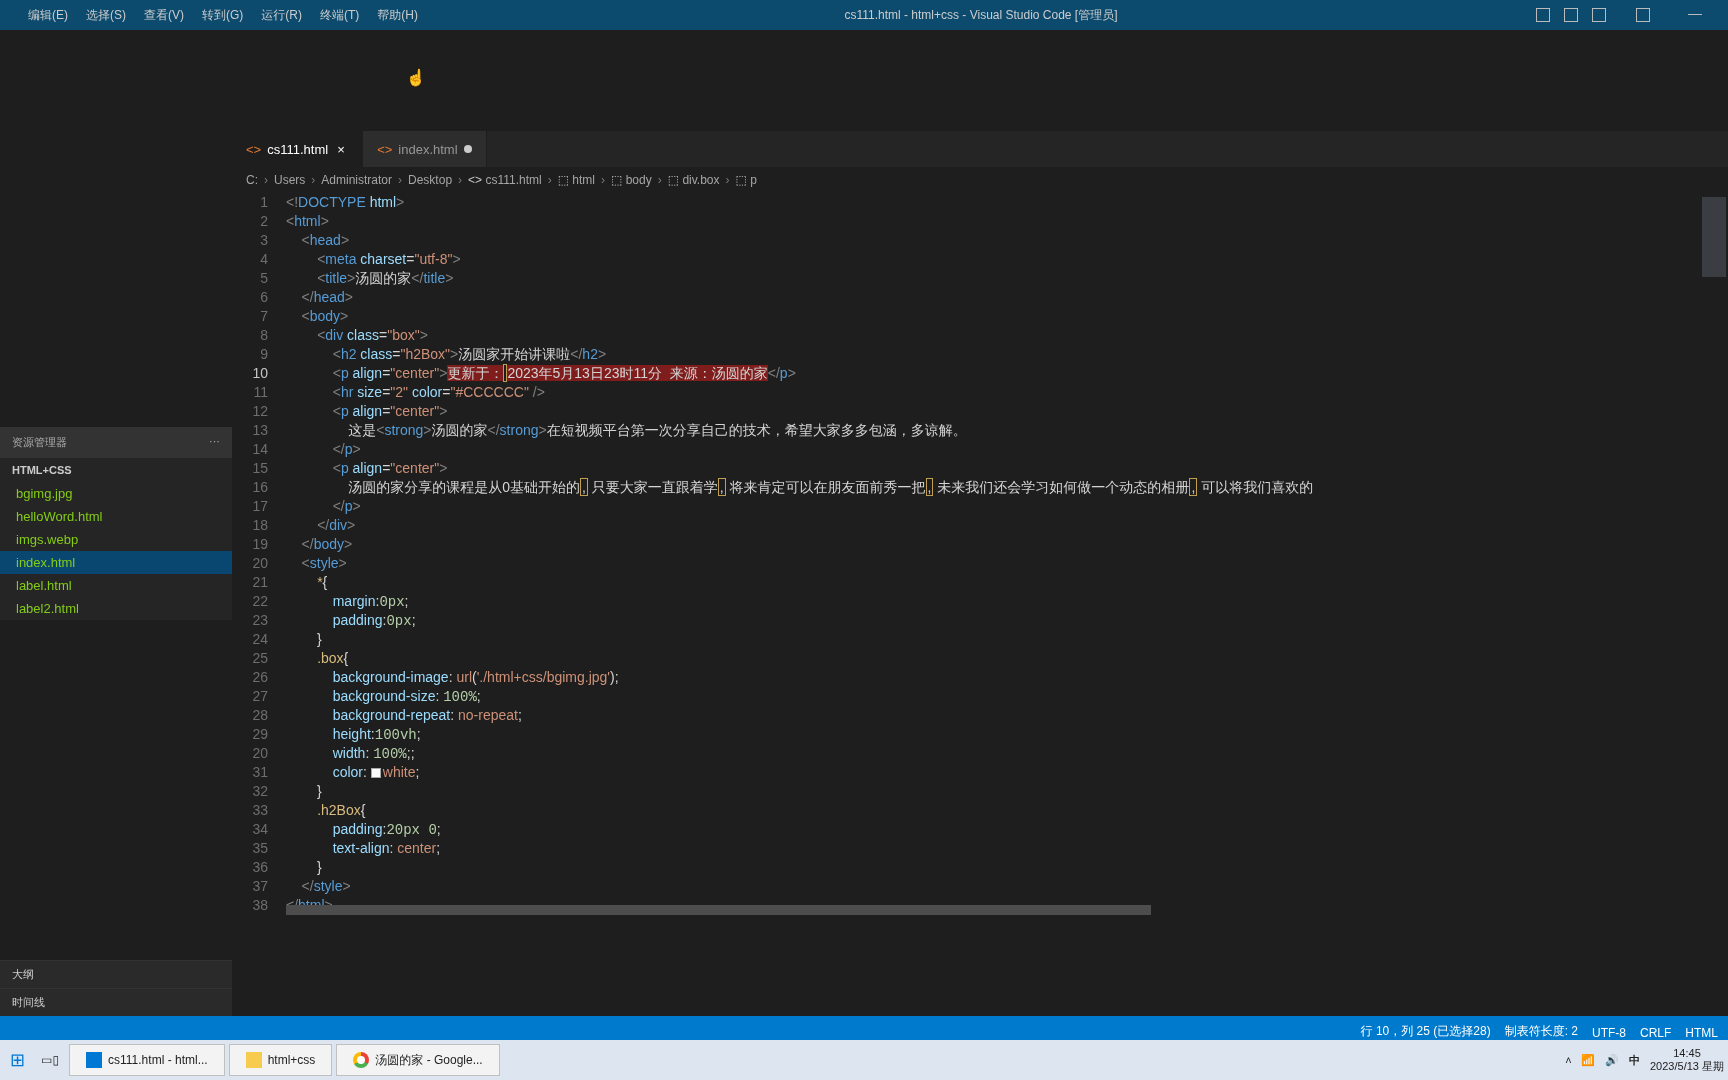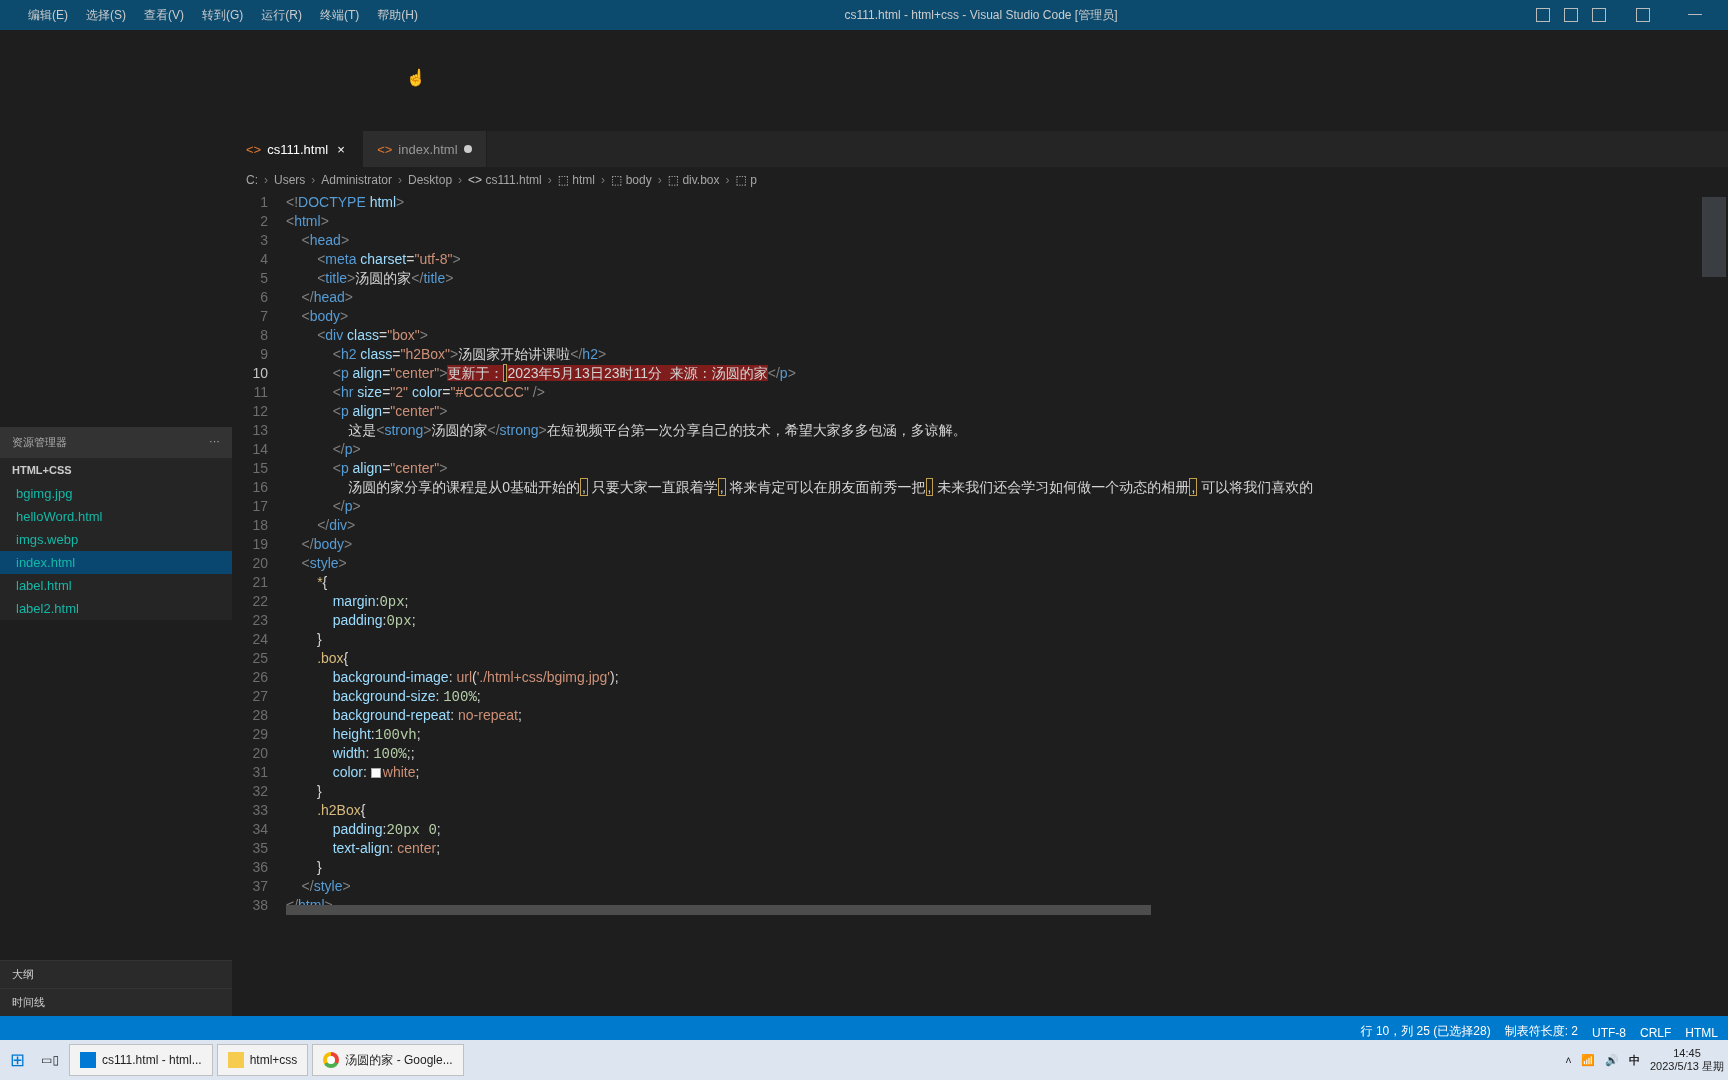--- a/index.html
+++ b/index.html
@@ -9,21 +9,21 @@
 .menubar { display: flex; gap: 2px; }
 .menuitem { padding: 4px 8px; color: #cccccc; cursor: pointer; }
 .title-center { flex: 1; text-align: center; color: #cccccc; }
 .title-right { display: flex; gap: 14px; padding-right: 6px; }
 .layout-icon { width: 14px; height: 14px; border: 1px solid #bbb; display: inline-block; }
 
 .main { display: flex; height: calc(100% - 30px - 24px - 40px); align-items: center; }
 .sidebar-label { width: 232px; background: #252526; }
 .res-mgr { padding: 8px 12px; font-size: 11px; text-transform: uppercase; color: #aaa; background: #333; display: flex; justify-content: space-between; }
 .project-name { padding: 6px 12px; font-size: 11px; color: #ccc; font-weight: bold; }
-.file-item { padding: 4px 16px; cursor: pointer; color: #14b8a6; font-size: 13px; }
+.file-item { padding: 4px 16px; cursor: pointer; color: #84cc16; font-size: 13px; }
 .file-item.active { background: #094771; }
 .side-bottom { position: absolute; bottom: 64px; width: 232px; }
 .side-section { padding: 6px 12px; background: #2a2a2a; border-top: 1px solid #333; font-size: 11px; color: #ccc; }
 
 .editor-area { flex: 1; display: flex; flex-direction: column; background: #1e1e1e; }
 .tabs { display: flex; background: #252526; height: 36px; }
 .tab { padding: 8px 14px; display: flex; align-items: center; gap: 6px; font-size: 13px; color: #969696; background: #2d2d2d; border-right: 1px solid #1e1e1e; cursor: pointer; }
 .tab.active { background: #1e1e1e; color: #fff; border-top: 1px solid #007acc00; }
 .tab-ico { color: #e37933; }
 .tab-close { width: 14px; height: 14px; text-align: center; line-height: 14px; }
@@ -55,21 +55,21 @@
 
 .minimap { width: 28px; background: #1e1e1e; position: absolute; right: 0; top: 0; bottom: 0; }
 .mm-blob { position: absolute; background: #3a3d41; }
 
 .hscroll { position: absolute; bottom: 0; left: 54px; right: 0; height: 10px; background: #1e1e1e; }
 .hscroll-thumb { height: 10px; background: #4d4d4d; width: 60%; }
 
 .statusbar { height: 24px; background: #007acc; display: flex; align-items: flex-end; justify-content: flex-end; font-size: 12px; color: #fff; padding: 0 10px; gap: 14px; }
 
 .taskbar { height: 40px; background: #dde5f0; display: flex; align-items: center; position: absolute; bottom: 0; width: 100%; padding: 0 4px; }
-.tb-item { display: flex; align-items: center; gap: 6px; padding: 4px 10px; height: 32px; background: #f3f3f3; border: 1px solid #c0c0c0; margin-right: 4px; font-size: 12px; color: #222; }
+.tb-item { display: flex; align-items: center; gap: 6px; padding: 4px 16px; height: 32px; background: #f3f3f3; border: 1px solid #c0c0c0; margin-right: 4px; font-size: 12px; color: #222; }
 .tb-item.plain { background: transparent; border: none; }
 .tb-right { margin-left: auto; display: flex; align-items: center; gap: 10px; font-size: 11px; color: #222; }
 .tb-clock { text-align: center; line-height: 1.2; }
 .tb-ico { width: 16px; height: 16px; }
 .vscode-ico { background: #0078d4; }
 .folder-ico { background: #f7cb4d; }
 .chrome-ico { border-radius: 50%; background: conic-gradient(#ea4335 0 120deg,#4caf50 120deg 240deg,#fbbc05 240deg 360deg); position: relative; }
 .chrome-ico::after { content:""; position:absolute; inset:4px; background:#fff; border-radius:50%; }
 
 .mouse-cursor { position: absolute; left: 406px; top: 68px; width: 16px; height: 20px; pointer-events: none; }

